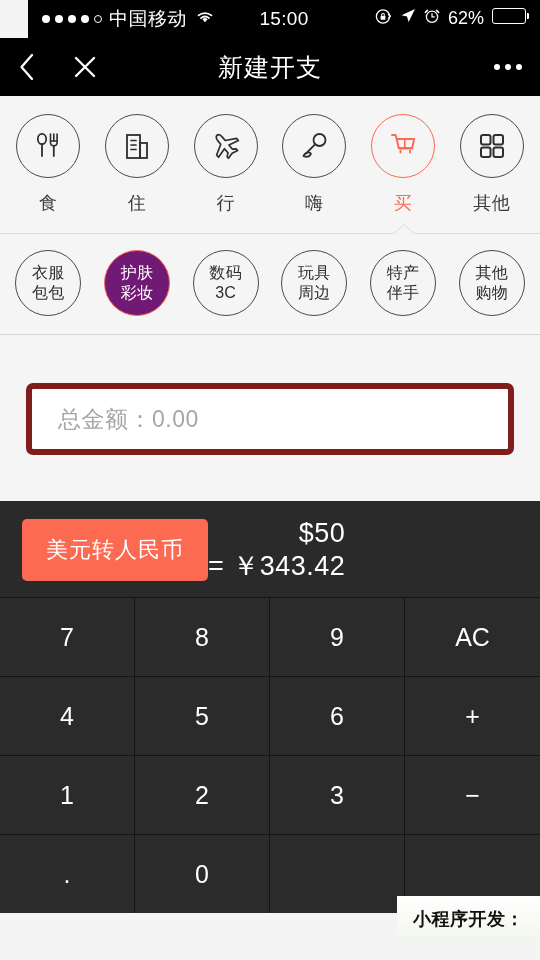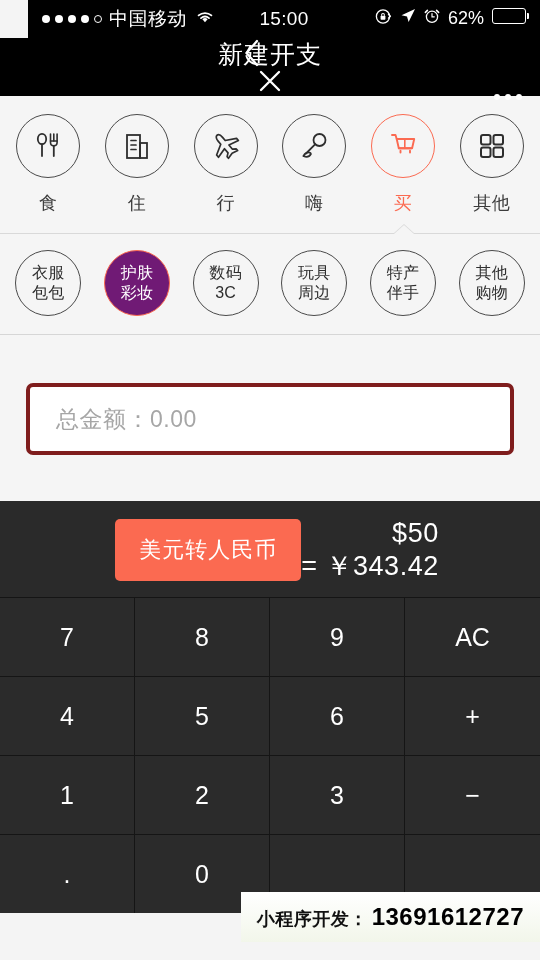--- a/index.html
+++ b/index.html
@@ -37,21 +37,21 @@
   }
   .batt::after {
     content:''; position:absolute; right:-4px; top:4px;
     width:2.5px; height:6px; background:#fff; border-radius:0 1px 1px 0;
   }
   .batt-fill { height:100%; width:62%; background:#fff; border-radius:1px; }
 
   
   .navbar {
     height:58px; background:#000; color:#fff;
-    display:flex; align-items:center; padding:0 18px; position:relative;flex-direction:column;
+    display:flex; align-items:center; padding:0 18px; position:relative;
   }
   .nav-title {
     position:absolute; left:0; right:0; text-align:center;
     font-size:25px; font-weight:400; letter-spacing:1px; pointer-events:none;
   }
   .nav-btn { position:relative; z-index:2; cursor:pointer; display:flex; align-items:center; }
   .nav-back { margin-right:36px; }
   .nav-more { margin-left:auto; display:flex; gap:5px; align-items:center; }
   .nav-more i { width:6px; height:6px; border-radius:50%; background:#fff; display:block; }
 
@@ -102,29 +102,29 @@
   .sub.active .sub-circle {
     background:#701a75; border-color:#fb6a51; color:#fff;
   }
   .sub-l2 { display:block; }
 
   .thick-sep { height:1px; background:#d6d6d6; }
 
   
   .amount-wrap { background:#f5f5f5; padding:48px 26px 46px; }
   .amount-box {
-    height:72px; background:#fff; border:4px solid #7f1d1d; border-radius:7px;
+    height:72px; background:#fff; border:6px solid #7f1d1d; border-radius:7px;
     display:flex; align-items:center; padding:0 26px;
     font-size:23px; color:#a6a6a6; letter-spacing:.5px;
   }
 
   
   .calc { background:#2a2a2a; }
   .conv-row {
-    display:flex; align-items:center; justify-content:center;
+    display:flex; align-items:center; justify-content:flex-start;
     padding:16px 8px 14px 22px; height:96px;
   }
   .conv-btn {
     background:#fb6a51; color:#fff; border:none; border-radius:5px;
     padding:0 24px; height:62px; font-size:22px; letter-spacing:1px;
     cursor:pointer; font-family:inherit;
   }
   .conv-res { text-align:right; color:#fff; line-height:1.22; }
   .conv-usd { font-size:27px; letter-spacing:.5px; }
   .conv-cny { font-size:27px; letter-spacing:.5px; }
@@ -371,16 +371,15 @@
       <div class="key">−</div>
       <div class="key">.</div>
       <div class="key">0</div>
       <div class="key"></div>
       <div class="key"></div>
     </div>
   </div>
 
   <div class="toast">
     <span class="toast-label">小程序开发：</span>
-    <span class="toast-phone">13691612727</span>
   </div>
 
 </div>
 
 </body></html>

